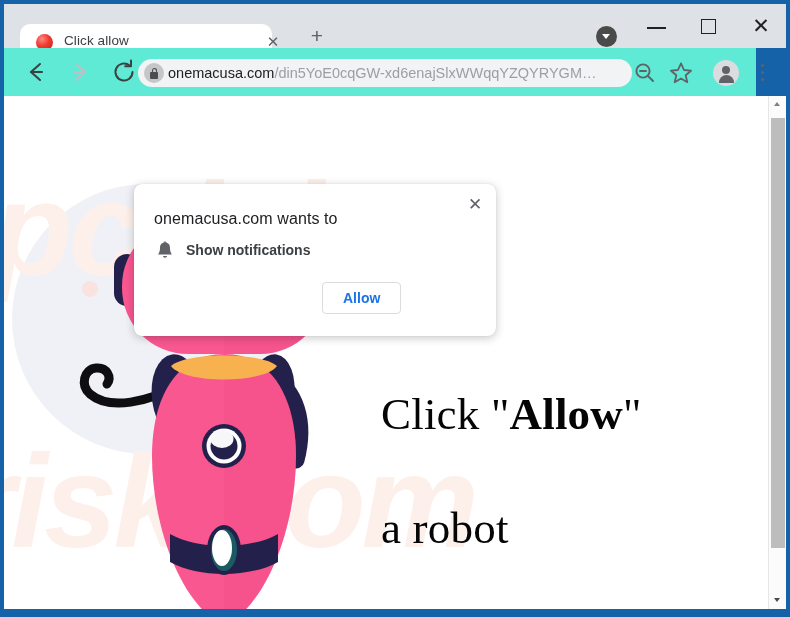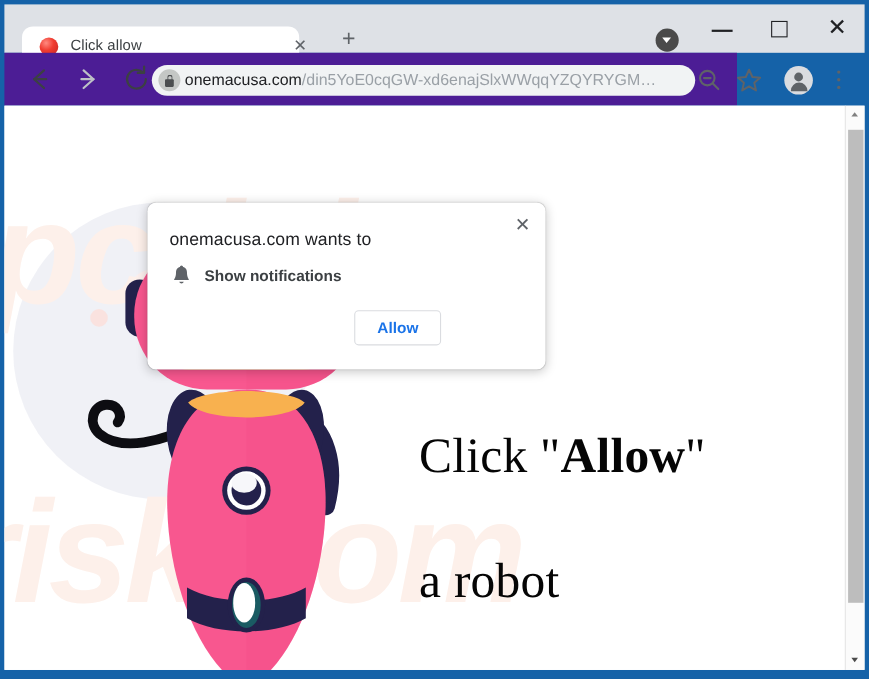--- a/index.html
+++ b/index.html
@@ -113,22 +113,22 @@
   #btn-close .xg {
     position:absolute; left:0; top:0; width:46px; height:36px;
     color:#202124; font-size:21px; line-height:36px; text-align:center;
     font-weight: 300;
   }
 
   
   #toolbar {
     position: absolute;
     left: 4px; top: 48px;
-    width: 666px; height: 48px;
-    background: #4c1d95;
+    width: 752px; height: 48px;
+    background: #5eead4;
     box-sizing: border-box;
   }
   .navbtn {
     position: absolute;
     top: 8px;
     width: 32px; height: 32px;
     cursor: pointer;
   }
   #nav-back  { left: 16px; }
   #nav-fwd   { left: 60px; }

